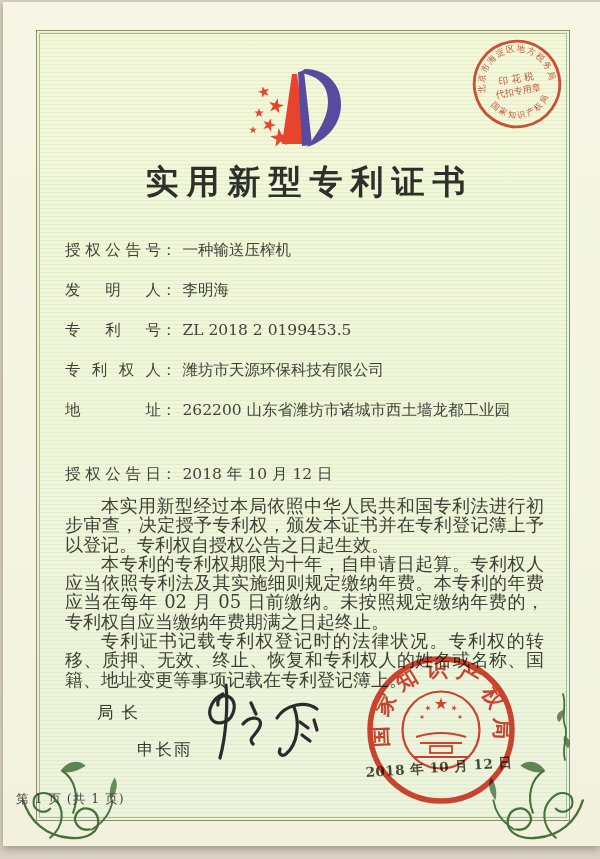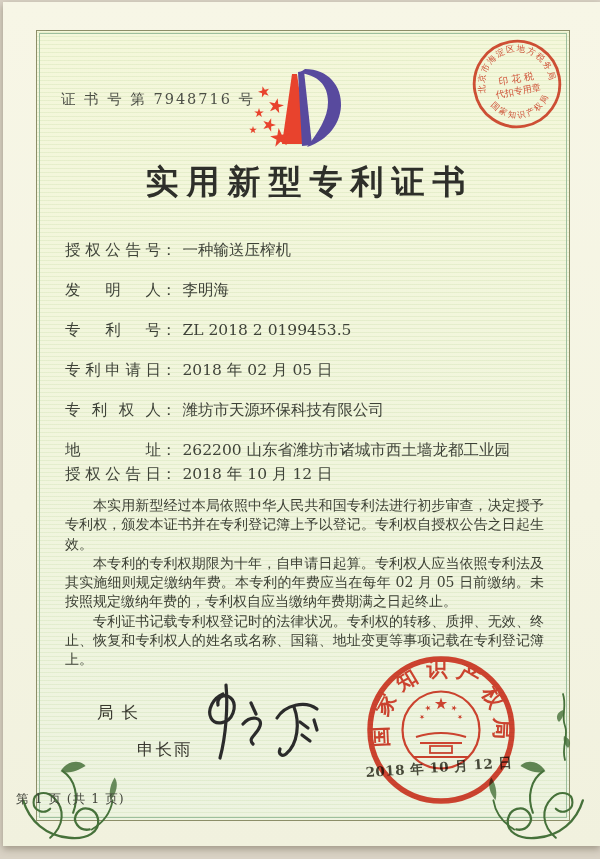--- a/index.html
+++ b/index.html
@@ -21,21 +21,21 @@
   .title{position:absolute;left:8px;top:158px;width:100%;text-align:center;font-size:33px;font-weight:bold;color:#2e2f2a;letter-spacing:8px;}
   .logo{position:absolute;left:230px;top:54px;width:145px;height:110px;}
   .stamp{mix-blend-mode:multiply;opacity:.93;}
   .tax-stamp{position:absolute;left:458px;top:26px;width:112px;height:112px;transform:rotate(-10deg);}
   .fields{position:absolute;left:62px;top:228px;right:52px;}
   .frow{height:40px;line-height:40px;font-size:15.5px;color:var(--text-dark,#3e4238);white-space:nowrap;}
   .flabel{display:inline-block;width:96px;text-align:justify;text-align-last:justify;vertical-align:top;}
   .fcolon{display:inline-block;margin-right:6px;}
   .grant-row{position:absolute;left:62px;top:452px;right:40px;height:40px;line-height:40px;font-size:15.5px;color:var(--text-dark,#3e4238);display:flex;white-space:nowrap;}
   .grant-left{width:250px;flex:0 0 250px;}
-  .paras{position:absolute;left:62px;top:494px;right:56px;font-size:14px;line-height:19.3px;color:#3c4034;text-align:justify;}
+  .paras{position:absolute;left:62px;top:494px;right:56px;font-size:18px;line-height:19.3px;color:#3c4034;text-align:justify;}
   .paras p{text-indent:2em;}
   .officer{position:absolute;left:94px;top:700px;font-size:16.5px;color:#38382f;}
   .officer .o-title{letter-spacing:8px;}
   .officer .o-name{margin-top:15px;letter-spacing:2px;margin-left:40px;}
   .signature{position:absolute;left:190px;top:676px;width:136px;height:98px;}
   .big-seal{position:absolute;left:352px;top:642px;width:172px;height:172px;}
   .seal-date{position:absolute;left:356px;top:757px;width:160px;text-align:center;font-size:13.5px;font-weight:bold;color:#4d4d42;letter-spacing:.5px;transform:rotate(-4deg);mix-blend-mode:multiply;}
   .footer{position:absolute;left:13px;top:789px;width:100%;font-size:12.5px;color:#43463c;letter-spacing:1px;}
   .flourish{position:absolute;width:104px;height:104px;}
   .flourish-left{left:16px;top:738px;}
@@ -50,21 +50,20 @@
   .ink-s{stroke:var(--ink-black,#2b2b2b);fill:none;stroke-linecap:round;stroke-linejoin:round;}
   text{font-family:"DejaVu Serif","Liberation Serif",serif;}
 </style>
 </head>
 <body>
 
 <div class="paper">
   <div class="texture"></div>
   <div class="frame"></div>
 
-  <div class="cert-no">证 书 号 第 7948716 号</div>
 
   <svg class="tax-stamp stamp" viewBox="0 0 110 110">
     <defs>
       <path id="star-shape" d="M0,-1 L0.225,-0.309 L0.951,-0.309 L0.363,0.118 L0.588,0.809 L0,0.382 L-0.588,0.809 L-0.363,0.118 L-0.951,-0.309 L-0.225,-0.309 Z"></path>
       <path id="tax-top-arc" d="M 23.7 61.7 A 32 32 0 1 1 86.3 61.7" fill="none"></path>
       <path id="tax-bottom-arc" d="M 25.6 70 A 33 33 0 0 0 84.4 70" fill="none"></path>
     </defs>
     <circle class="stamp-s" cx="55" cy="55" r="42" stroke-width="2.8"></circle>
     <text font-size="8.4" letter-spacing="1.3" text-anchor="middle" class="stamp-f">
       <textPath href="#tax-top-arc" startOffset="50%">北京市海淀区地方税务局</textPath>
@@ -94,23 +93,20 @@
 
   <div class="fields">
     <div class="frow">
       <span class="flabel">授权公告号</span><span class="fcolon">：</span><span class="fvalue">一种输送压榨机</span>
     </div>
     <div class="frow">
       <span class="flabel">发明人</span><span class="fcolon">：</span><span class="fvalue">李明海</span>
     </div>
     <div class="frow">
       <span class="flabel">专利号</span><span class="fcolon">：</span><span class="fvalue">ZL 2018 2 0199453.5</span>
-    </div>
-    <div class="frow">
-      <span class="flabel">专利申请日</span><span class="fcolon">：</span><span class="fvalue">2018 年 02 月 05 日</span>
     </div>
     <div class="frow">
       <span class="flabel">专利权人</span><span class="fcolon">：</span><span class="fvalue">潍坊市天源环保科技有限公司</span>
     </div>
     <div class="frow">
       <span class="flabel">地址</span><span class="fcolon">：</span><span class="fvalue">262200 山东省潍坊市诸城市西土墙龙都工业园</span>
     </div>
   </div>
 
   <div class="grant-row">

